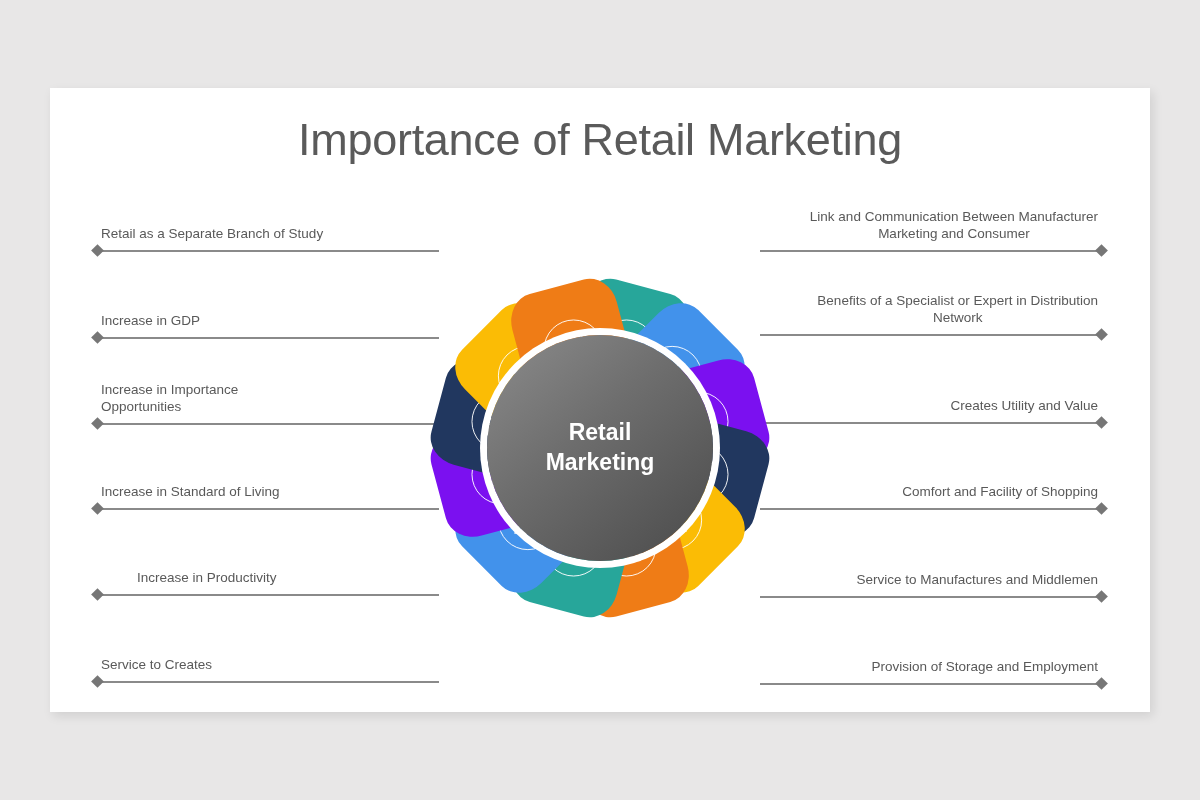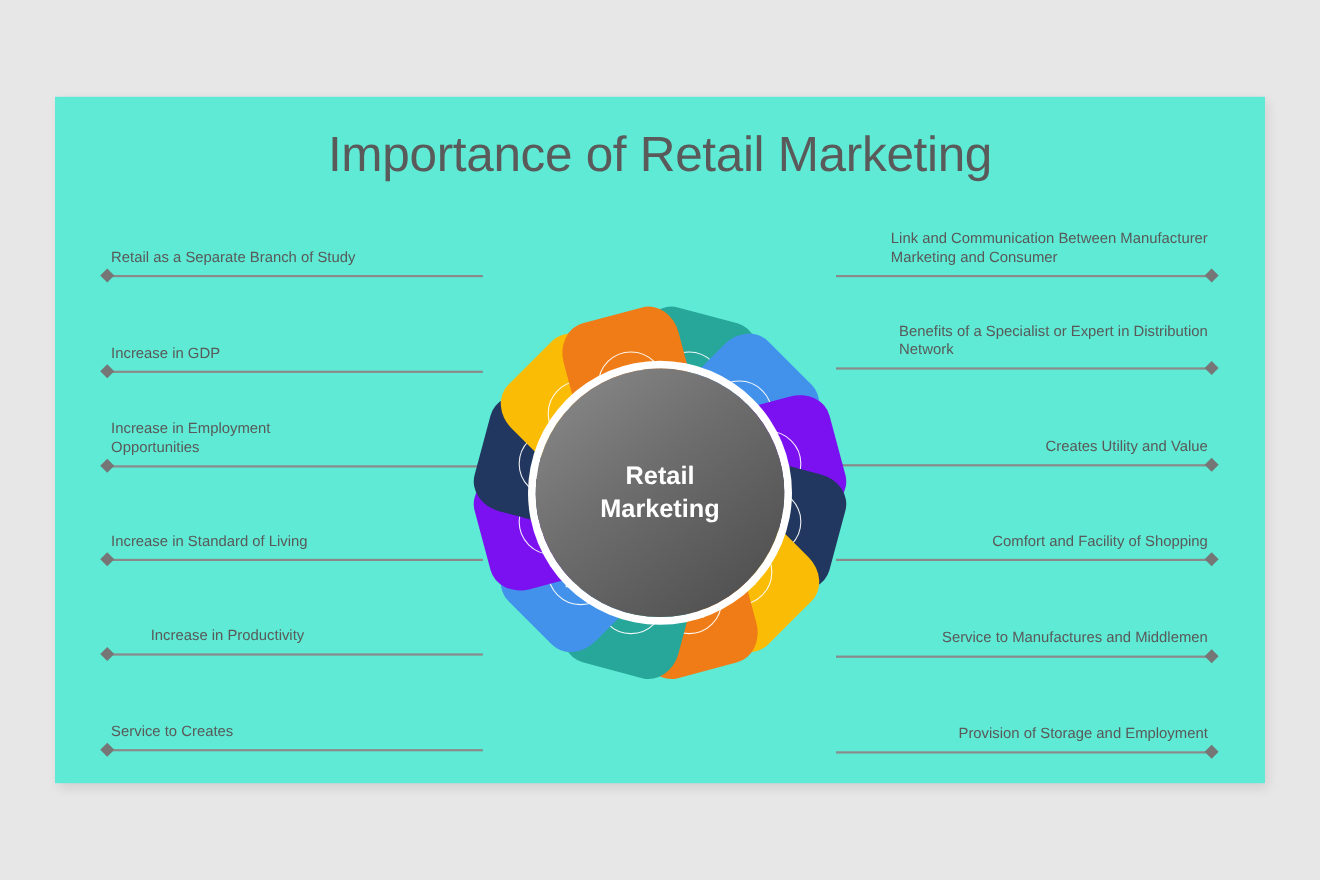--- a/index.html
+++ b/index.html
@@ -6,21 +6,21 @@
   html, body {
     width: 1200px; height: 800px;
     background: #e8e7e7;
     font-family: "Liberation Sans", sans-serif;
     overflow: hidden;
   }
   #slide-card {
     position: absolute;
     left: 50px; top: 88px;
     width: 1100px; height: 624px;
-    background: #5eead4;
+    background: #ffffff;
     box-shadow: 3px 4px 10px rgba(0,0,0,0.10);
   }
   
   #title {
     position: absolute; left: 0; top: 26px; width: 100%;
     text-align: center;
     font-size: 45px; font-weight: 400; color: #5a5a5a;
     letter-spacing: -0.3px;
   }
   #subtitle {
@@ -40,21 +40,21 @@
     transform: rotate(45deg);
   }
   .conn.left .diamond { left: -1px; }
   .conn.right .diamond { right: -1px; }
   .conn .caption {
     position: absolute; bottom: 7px;
     font-size: 13.5px; color: #595959; line-height: 1.25;
     white-space: pre-line;
   }
   .conn.left .caption { left: 7px; text-align: left; }
-  .conn.right .caption { right: 7px; text-align: left; }
+  .conn.right .caption { right: 7px; text-align: center; }
 
   
   #wheel {
     position: absolute;
     left: 325px; top: 135px;
     width: 450px; height: 450px;
   }
   .petal {
     position: absolute; left: 50%; top: 50%;
     width: 108px; height: 130px;
@@ -98,21 +98,21 @@
         <div class="caption" style="color: rgb(89, 89, 89);">Retail as a Separate Branch of Study</div>
       </div>
       <div class="conn left" style="top: 249px; left: 44px; width: 345px;">
         <div class="line" style="background: rgb(138, 138, 138);"></div>
         <div class="diamond" style="background: rgb(118, 118, 118);"></div>
         <div class="caption" style="color: rgb(89, 89, 89); text-align: right;">Increase in GDP</div>
       </div>
       <div class="conn left" style="top: 335px; left: 44px; width: 345px;">
         <div class="line" style="background: rgb(138, 138, 138);"></div>
         <div class="diamond" style="background: rgb(118, 118, 118);"></div>
-        <div class="caption" style="color: rgb(89, 89, 89);">Increase in Employment
+        <div class="caption" style="color: rgb(89, 89, 89);">Increase in Importance
 Opportunities</div>
       </div>
       <div class="conn left" style="top: 420px; left: 44px; width: 345px;">
         <div class="line" style="background: rgb(138, 138, 138);"></div>
         <div class="diamond" style="background: rgb(118, 118, 118);"></div>
         <div class="caption" style="color: rgb(89, 89, 89);">Increase in Standard of Living</div>
       </div>
       <div class="conn left" style="top: 506px; left: 44px; width: 345px;">
         <div class="line" style="background: rgb(138, 138, 138);"></div>
         <div class="diamond" style="background: rgb(118, 118, 118);"></div>

